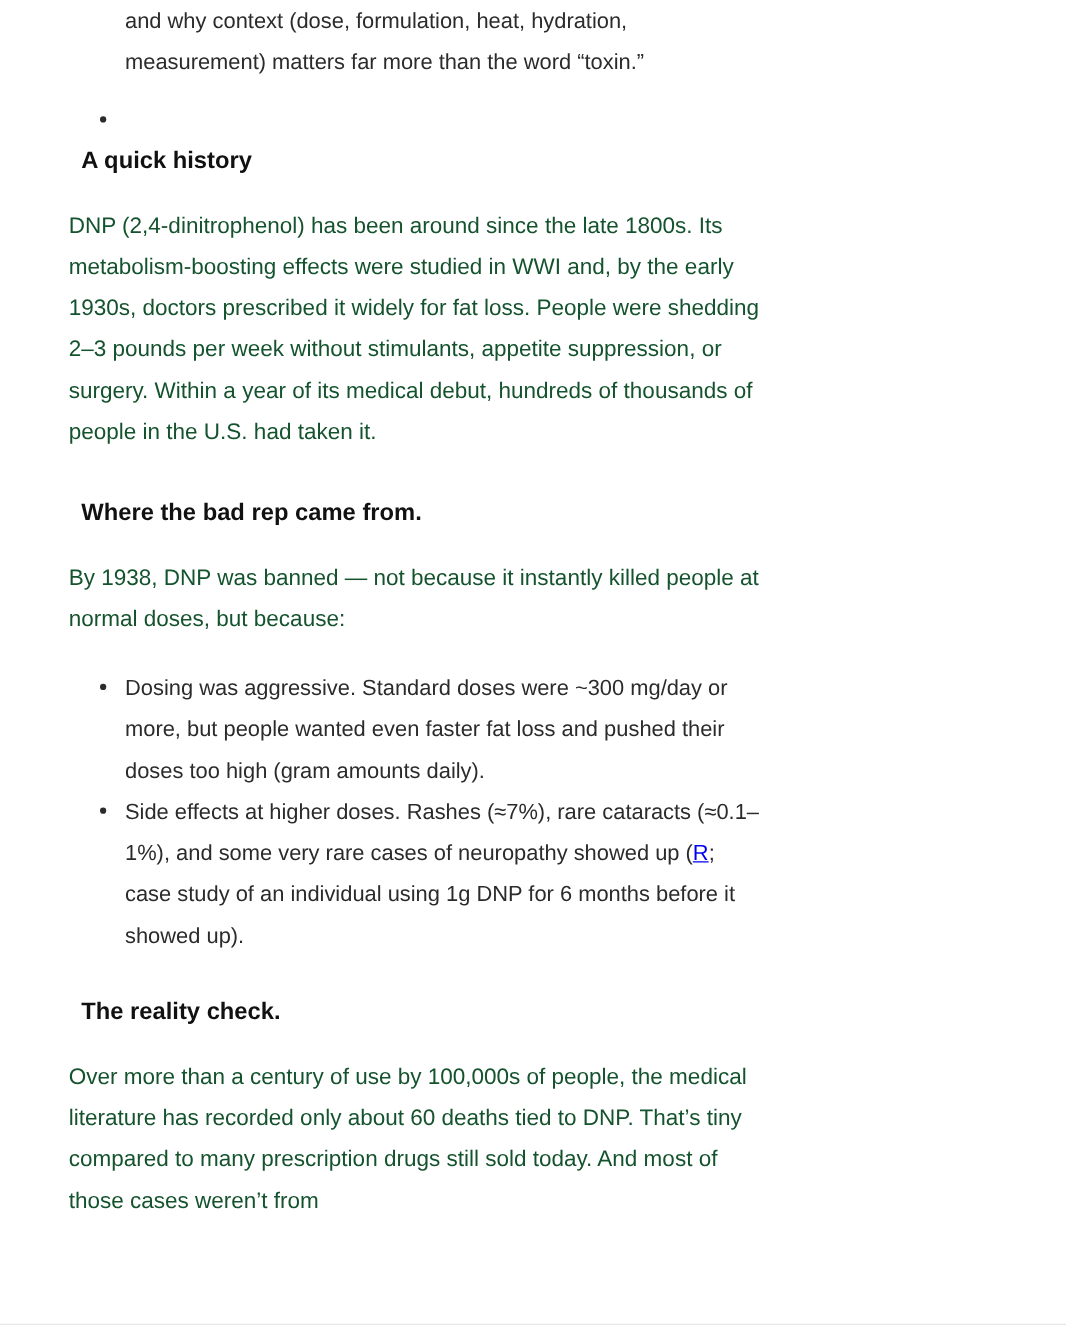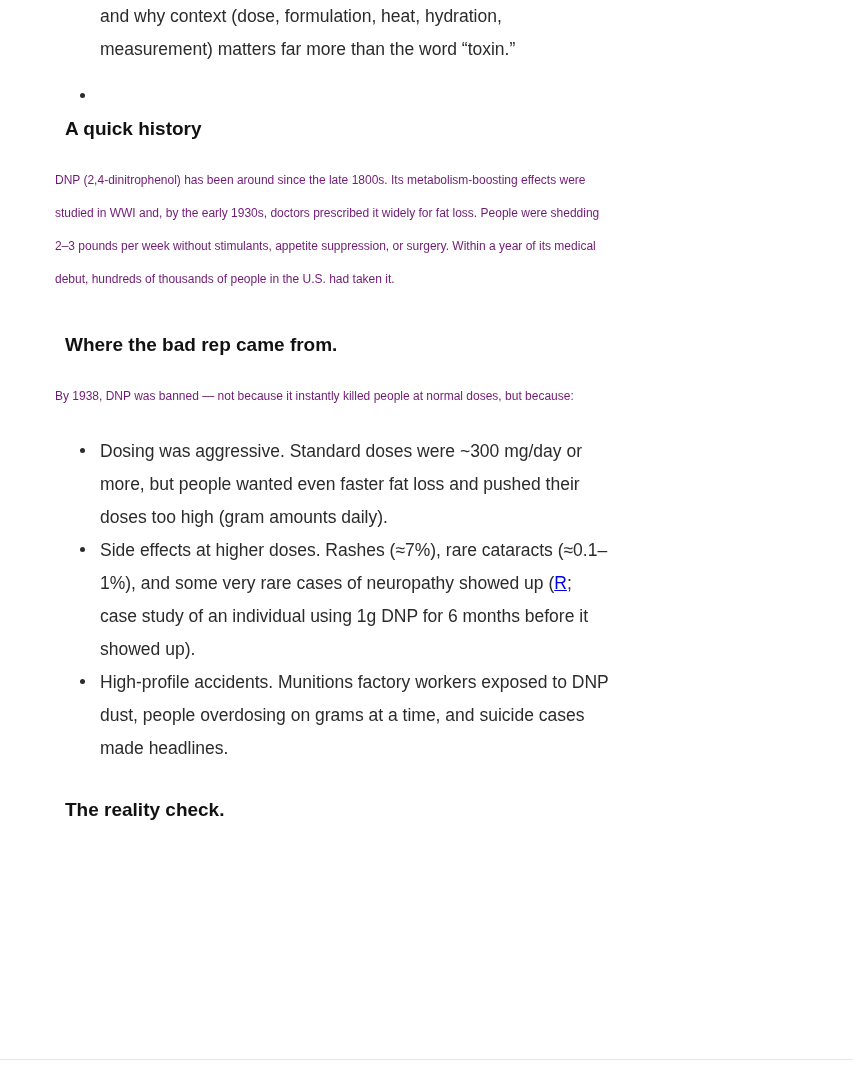--- a/index.html
+++ b/index.html
@@ -53,23 +53,23 @@
   }
   h2.section-head {
     font-size: 19px;
     font-weight: bold;
     color: #111111;
     margin: 10px;
     padding: 0;
     line-height: 26px;
   }
   p.body-para {
-    font-size: 12px;
+    font-size: 18px;
     line-height: 33px;
-    color: #701a75;
+    color: #14532d;
     margin: 0;
   }
   .sp-22 { height: 22px; }
   .sp-26 { height: 26px; }
   .sp-14 { height: 14px; }
   .sp-12 { height: 12px; }
   .underline-link {
     text-decoration: underline;
   }
   .bottom-rule {
@@ -116,27 +116,24 @@
 
   <ul class="bullet-list">
     <li>
       <span class="dot"></span>
       <span>Dosing was aggressive. Standard doses were ~300 mg/day or more, but people wanted even faster fat loss and pushed their doses too high (gram amounts daily).</span>
     </li>
     <li>
       <span class="dot"></span>
       <span>Side effects at higher doses. Rashes (≈7%), rare cataracts (≈0.1–1%), and some very rare cases of neuropathy showed up (</span><a class="underline-link" href="#">R</a><span>; case study of an individual using 1g DNP for 6 months before it showed up).</span>
     </li>
-    <li>
-      <span class="dot"></span>
-      <span>High-profile accidents. Munitions factory workers exposed to DNP dust, people overdosing on grams at a time, and suicide cases made headlines.</span>
-    </li>
   </ul>
 
   <div class="sp-22"></div>
 
   <h2 class="section-head">The reality check.</h2>
 
   <div class="sp-12"></div>
 
+  <p class="body-para">Over more than a century of use by 100,000s of people, the medical literature has recorded only about 60 deaths tied to DNP. That’s tiny compared to many prescription drugs still sold today. And most of those cases weren’t from</p>
 
   <div class="bottom-rule"></div>
 </div>
 
 </body></html>

